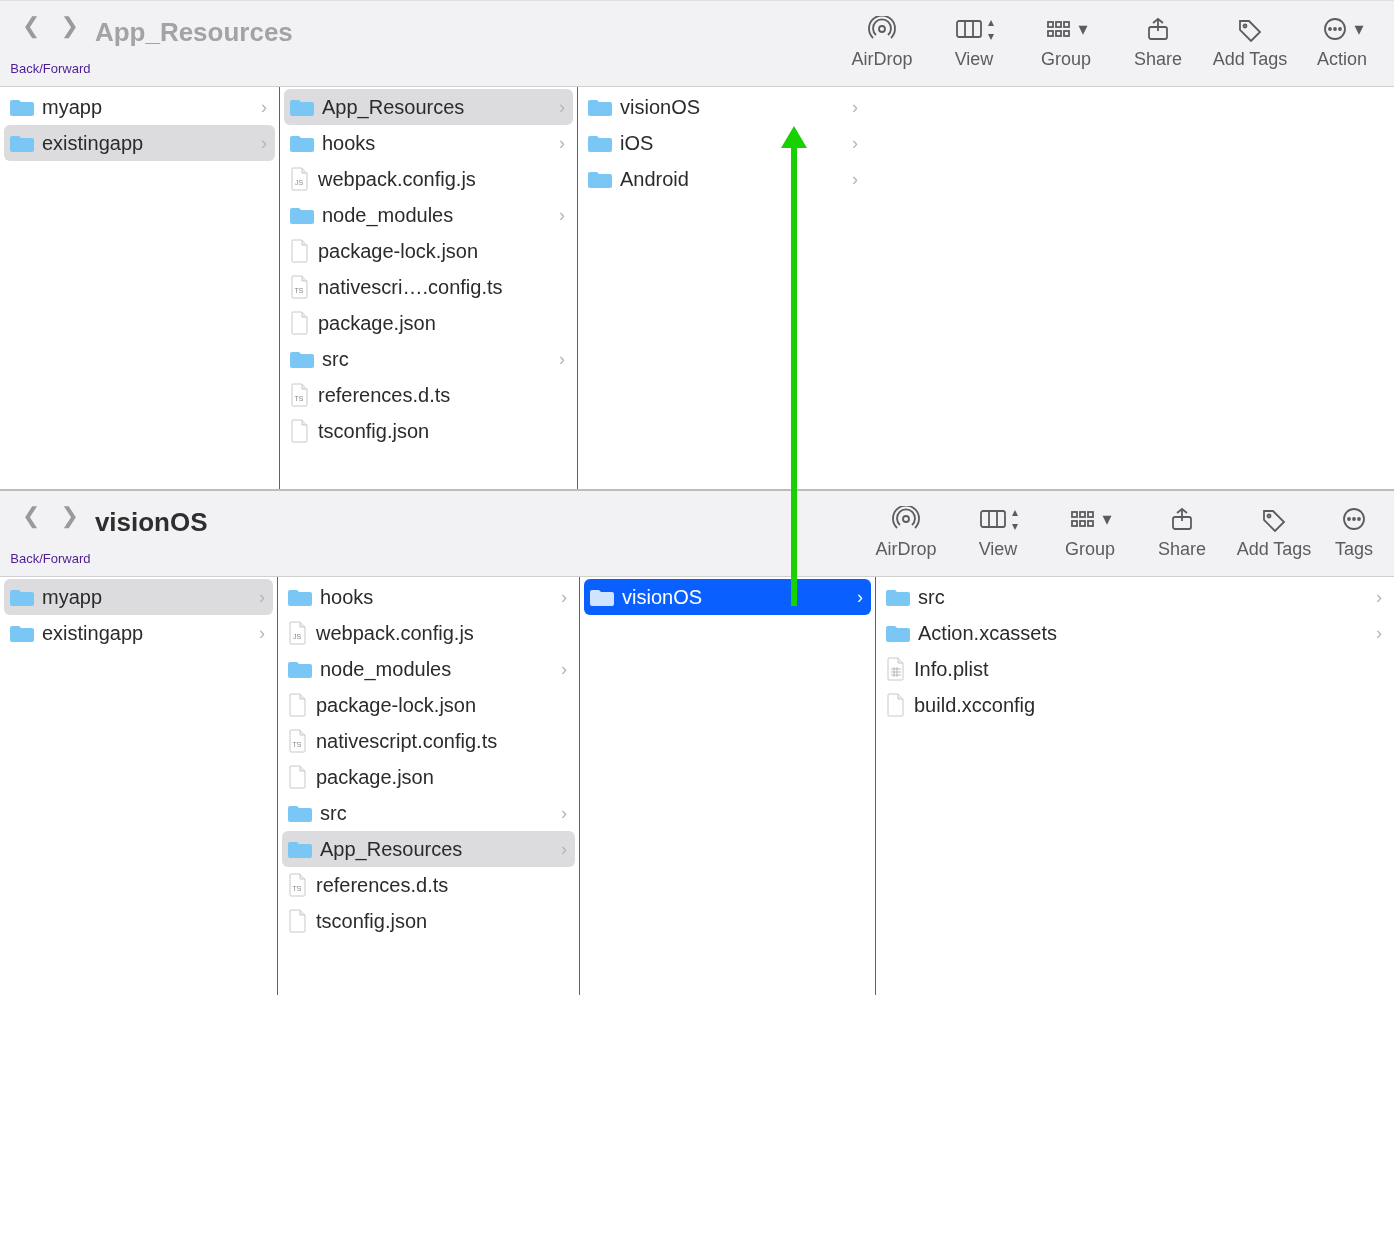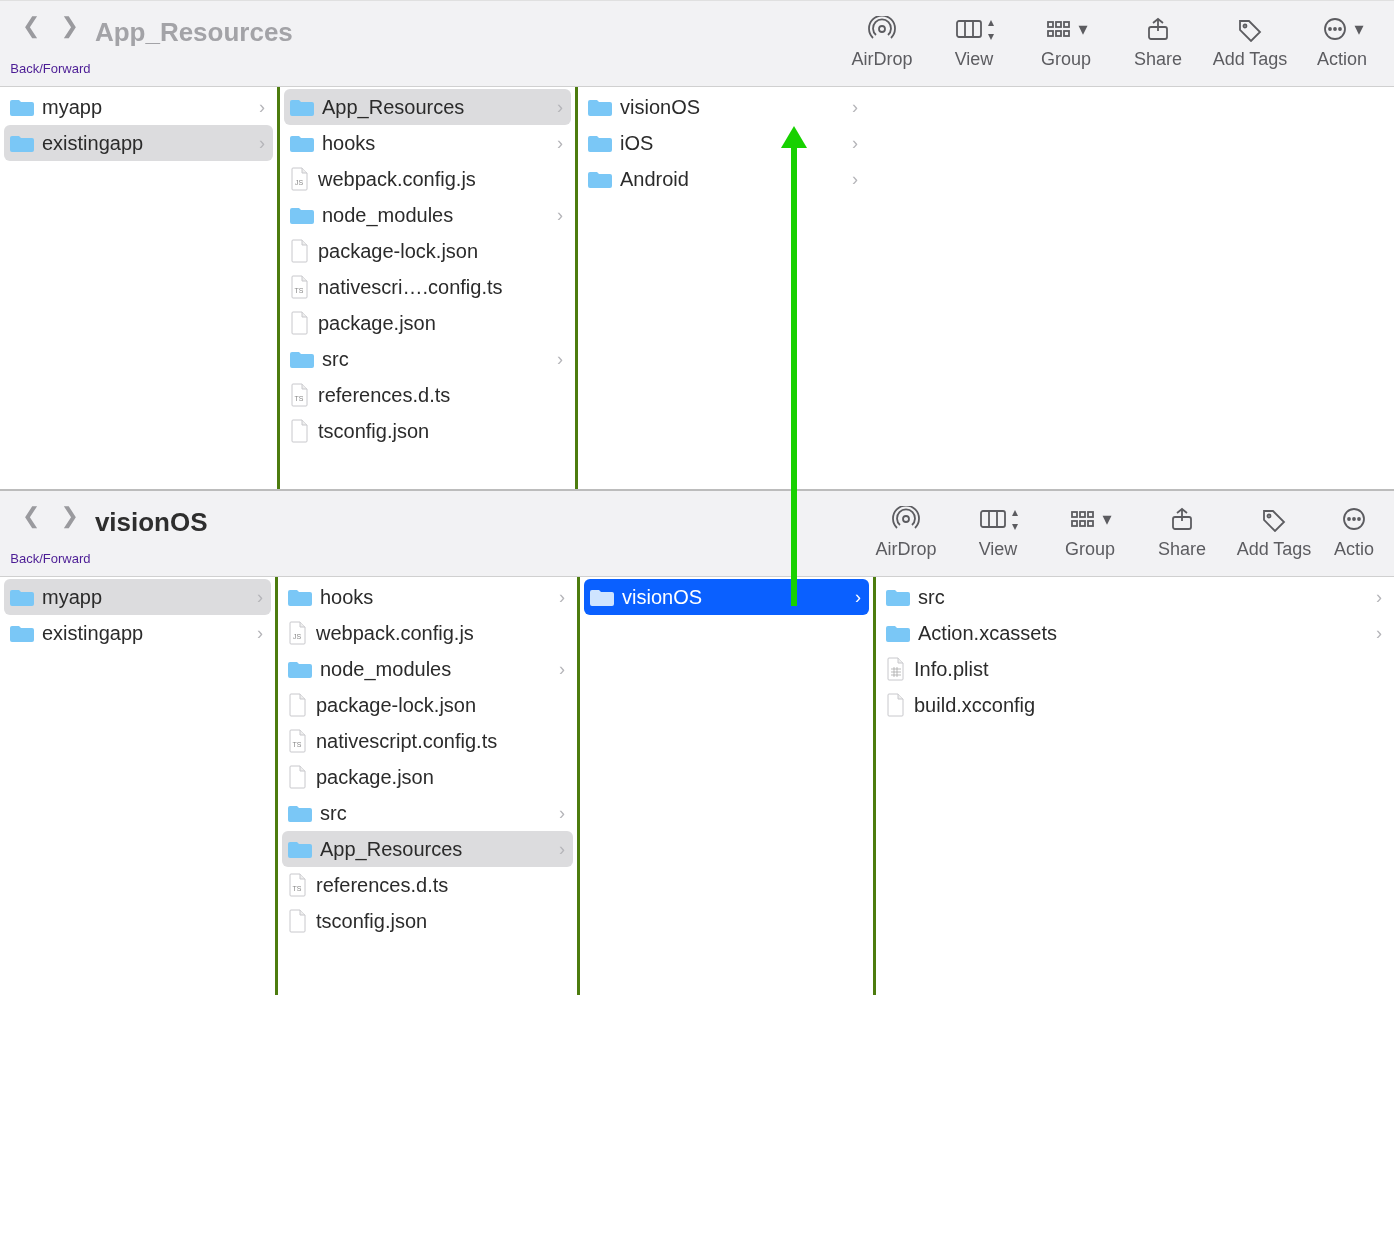--- a/index.html
+++ b/index.html
@@ -55,21 +55,21 @@
   .tool span.lbl { margin-top:2px;text-align:right;}
   .label-small { color:#4c1d95; font-size:13px; margin-top:20px;}
 
   .columns {
     display:flex;
     height:402px;
     background:#fff;
   }
   .columns.second { height: 418px; }
   .col {
-    border-right: 3px solid #4d7c0f;
+    border-right: 1px solid #4d7c0f;
     overflow:hidden;
     padding: 2px 0;
   }
   .col:last-child { border-right:none; }
   .row {
     display:flex;
     align-items:center;
     height:36px;
     padding: 0 8px 0 6px;
     margin: 0 4px;
@@ -399,21 +399,21 @@
       </div>
       <div class="tool" style="width:60px">
         <div class="icon-wrap">
             <svg class="ticon" viewBox="0 0 30 26">
               <circle cx="15" cy="13" r="10"></circle>
               <circle cx="10" cy="13" r="1" fill="#5c5c60"></circle>
               <circle cx="15" cy="13" r="1" fill="#5c5c60"></circle>
               <circle cx="20" cy="13" r="1" fill="#5c5c60"></circle>
             </svg>
           </div>
-        <span class="lbl">Actio</span>
+        <span class="lbl">Tags</span>
       </div>
     </div>
   </div>
   <div class="columns second" id="cols-bottom">
       <div class="col" style="width: 278px;">
         <div class="row sel-gray">
           <svg class="folder" viewBox="0 0 24 20">
             <path fill="#7ac7f6" d="M2 3h7l2 2h11a2 2 0 0 1 2 2v10a2 2 0 0 1-2 2H2a2 2 0 0 1-2-2V5a2 2 0 0 1 2-2z"></path>
           </svg>
           <span class="name">myapp</span>

